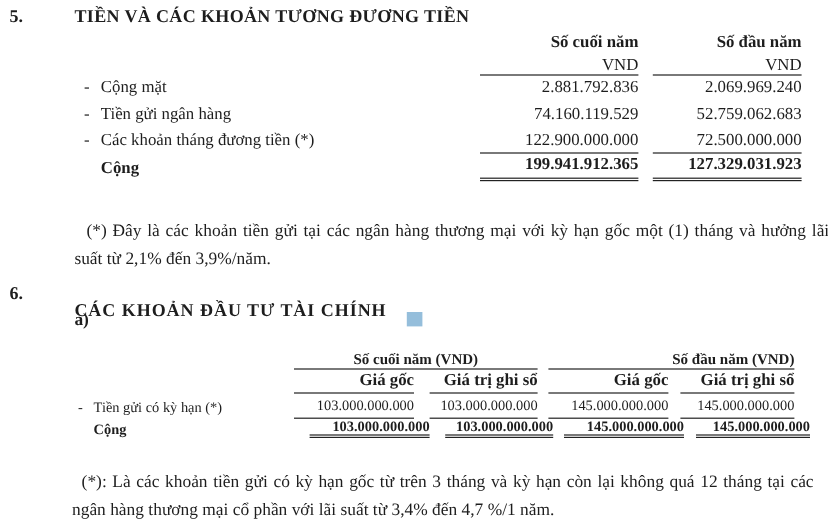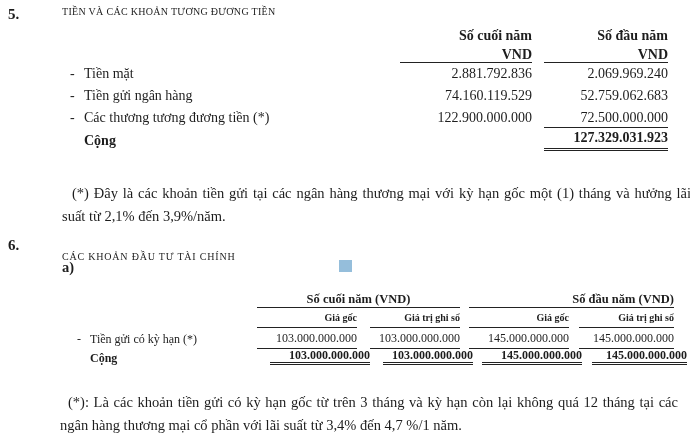--- a/index.html
+++ b/index.html
@@ -8,57 +8,57 @@
     width: 690px;
     height: 436px;
     background: #ffffff;
     color: #1d1d1d;
     font-family: "Liberation Serif", "DejaVu Serif", serif;
     overflow: hidden;
   }
 
   
   .sec-num { position: absolute; left: 8px; font-weight: bold; font-size: 15px; }
-  .sec-title { position: absolute; left: 62px; font-weight: normal; font-size: 10px; letter-spacing: 0.3px; white-space: nowrap; }
+  .sec-title { position: absolute; left: 62px; font-weight: bold; font-size: 15px; letter-spacing: 0.3px; white-space: nowrap; }
   .sub-letter { position: absolute; left: 62px; font-weight: bold; font-size: 14.5px; }
   .sub-title { position: absolute; left: 85px; font-weight: bold; font-size: 14.5px; white-space: nowrap; }
 
   
   .t1 { position: absolute; top: 26px; left: 0; right: 0; font-size: 14px; }
   .t1-row { display: flex; align-items: flex-end; padding-left: 70px; padding-right: 22px; }
   .t1-label { flex: 1; display: flex; }
   .t1-dash { width: 14px; }
   .t1-c1 { width: 132px; text-align: right; }
   .t1-c2 { width: 124px; margin-left: 12px; text-align: right; }
   .t1-h1 { height: 20px; line-height: 20px; font-weight: bold; }
-  .t1-h2 { height: 17px; line-height: 15px; font-weight: bold; }
+  .t1-h2 { height: 17px; line-height: 15px; font-weight: normal; }
   .t1-h2 .t1-c1, .t1-h2 .t1-c2 { border-bottom: 1.5px solid #222; }
   .t1-d { height: 22px; line-height: 22px; }
   .t1-t { height: 22px; line-height: 20px; font-weight: bold; }
   .t1-t .t1-c1, .t1-t .t1-c2 { border-top: 1.5px solid #222; border-bottom: 3px double #222; }
   .t1-t .t1-label { padding-left: 14px; }
 
   
   .fn { position: absolute; font-size: 14.5px; line-height: 23px; text-align: justify; margin-left: 16px; }
   .fn1 { top: 182px; left: 46px; width: 629px; text-indent: 10px; }
   .fn2 { top: 391px; left: 44px; width: 618px; text-indent: 8px; }
 
   
-  .t2 { position: absolute; top: 290px; left: 0; right: 0; font-size: 12px; padding-left: 12px; }
+  .t2 { position: absolute; top: 290px; left: 0; right: 0; font-size: 12px; }
   .t2-row { display: flex; align-items: flex-end; padding-left: 65px; }
   .t2-label { width: 180px; display: flex; }
   .t2-dash { width: 13px; }
   .t2-c1 { width: 100px; text-align: right; }
   .t2-c2 { width: 90px; margin-left: 13px; text-align: right; }
   .t2-c3 { width: 100px; margin-left: 9px; text-align: right; }
   .t2-c4 { width: 95px; margin-left: 10px; text-align: right; }
   .t2-sp1 { width: 203px; text-align: center; border-bottom: 1.5px solid #222; }
   .t2-sp2 { width: 205px; margin-left: 9px; text-align: right; border-bottom: 1.5px solid #222; }
   .t2-gh { height: 18px; line-height: 16px; font-weight: bold; font-size: 12.5px; }
-  .t2-sh { height: 20px; line-height: 19px; font-weight: bold; font-size: 10px; }
+  .t2-sh { height: 20px; line-height: 19px; font-weight: bold; font-size: 14px; }
   .t2-sh .t2-c1, .t2-sh .t2-c2, .t2-sh .t2-c3, .t2-sh .t2-c4 { border-bottom: 1.5px solid #222; }
   .t2-d { height: 21px; line-height: 20px; }
   .t2-d .t2-c1, .t2-d .t2-c2, .t2-d .t2-c3, .t2-d .t2-c4 { border-bottom: 1px solid #222; }
   .t2-t { height: 16px; line-height: 14px; font-weight: bold; }
   .t2-t .t2-c1, .t2-t .t2-c2, .t2-t .t2-c3, .t2-t .t2-c4 { border-bottom: 3px double #222; }
   .t2-t .t2-label { padding-left: 13px; }
 
   .marker { position: absolute; left: 339px; top: 260px; width: 13px; height: 12px; }
 </style>
 </head>
@@ -76,43 +76,44 @@
       <div class="t1-c2">Số đầu năm</div>
     </div>
     <div class="t1-row t1-h2">
       <div class="t1-label"></div>
       <div class="t1-c1">VND</div>
       <div class="t1-c2">VND</div>
     </div>
     <div class="t1-row t1-d">
       <div class="t1-label">
         <span class="t1-dash">-</span>
-        <span>Tiền mặt</span>
+        <span>Cộng mặt</span>
       </div>
       <div class="t1-c1">2.881.792.836</div>
       <div class="t1-c2">2.069.969.240</div>
     </div>
     <div class="t1-row t1-d">
       <div class="t1-label">
         <span class="t1-dash">-</span>
         <span>Tiền gửi ngân hàng</span>
       </div>
       <div class="t1-c1">74.160.119.529</div>
       <div class="t1-c2">52.759.062.683</div>
     </div>
     <div class="t1-row t1-d">
       <div class="t1-label">
         <span class="t1-dash">-</span>
-        <span>Các thương tương đương tiền (*)</span>
+        <span>Các khoản tháng đương tiền (*)</span>
       </div>
       <div class="t1-c1">122.900.000.000</div>
       <div class="t1-c2">72.500.000.000</div>
     </div>
     <div class="t1-row t1-t">
       <div class="t1-label">Cộng</div>
+      <div class="t1-c1">199.941.912.365</div>
       <div class="t1-c2">127.329.031.923</div>
     </div>
   </div>
 
   <div class="fn fn1">(*) Đây là các khoản tiền gửi tại các ngân hàng thương mại với kỳ hạn gốc một (1) tháng và hưởng lãi suất từ 2,1% đến 3,9%/năm.</div>
 
   <span class="sec-num" style="top:237px">6.</span>
   <span class="sec-title" style="top:251px; letter-spacing:0.8px;">CÁC KHOẢN ĐẦU TƯ TÀI CHÍNH</span>
   <span class="sub-letter" style="top:259px">a)</span>
 

